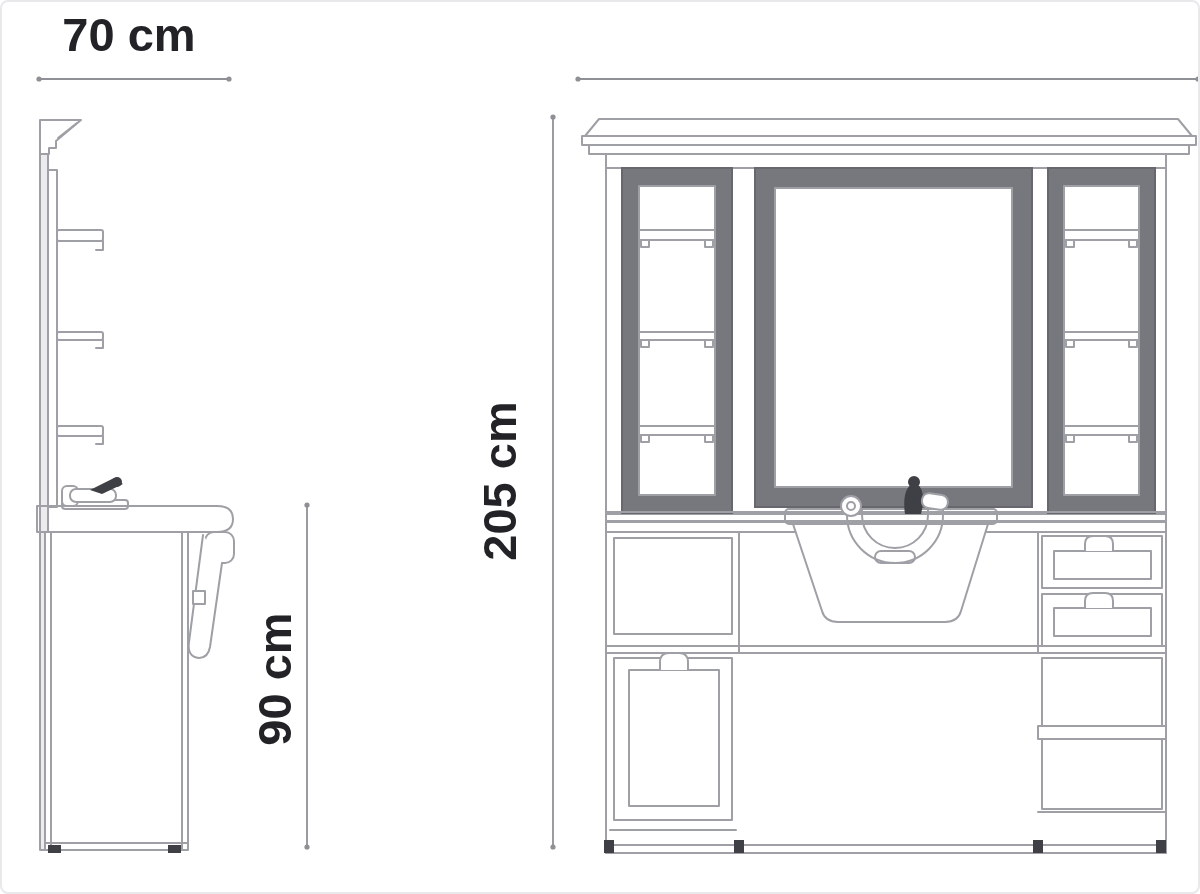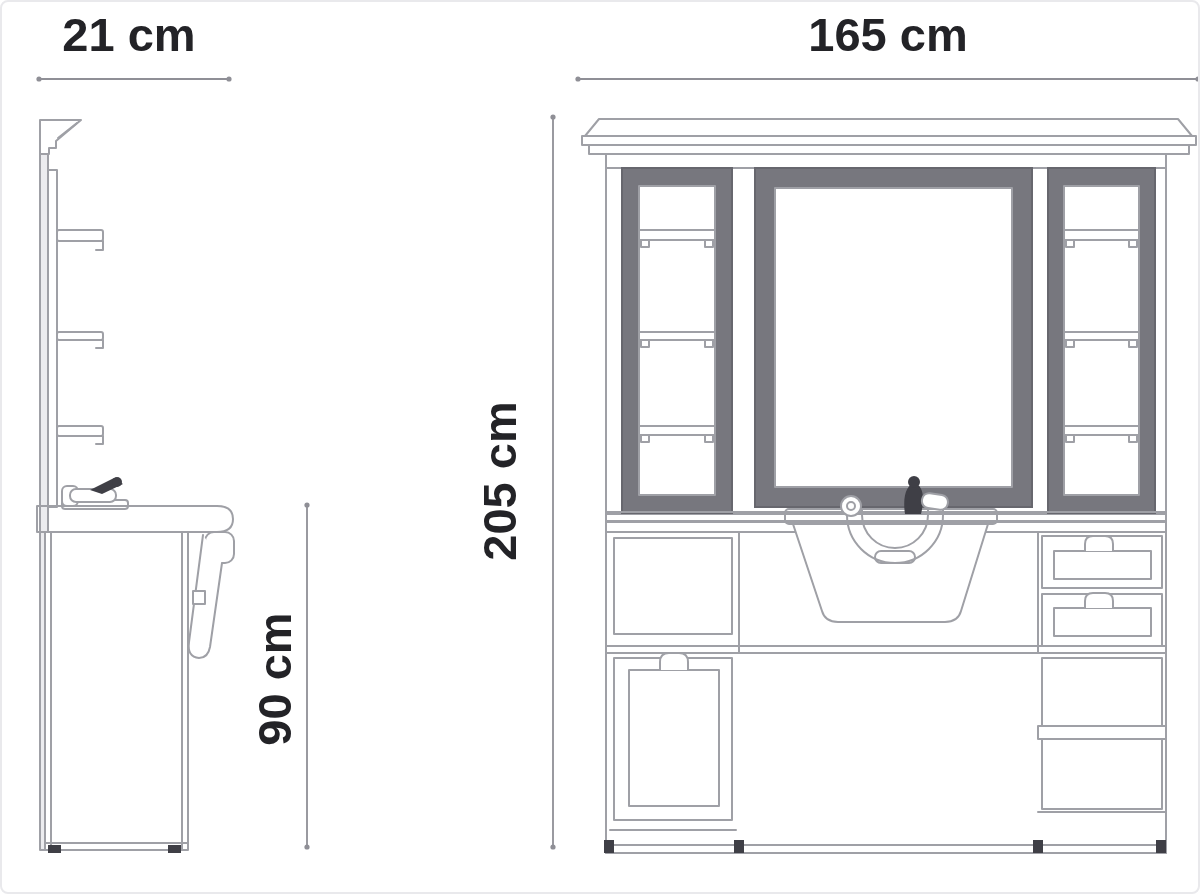--- a/index.html
+++ b/index.html
@@ -26,22 +26,21 @@
   .f-dark{fill:var(--frame-dark);stroke:var(--frame-dark-edge);stroke-width:2;}
   .f-accent{fill:var(--accent-dark);stroke:none;}
   .dim{stroke:var(--dim-line);stroke-width:1.8;fill:none;stroke-linecap:round;}
   .dim-dot{fill:var(--dim-line);}
 </style>
 </head>
 <body>
 
 <div class="canvas">
 
-  <div class="dim-label" style="left:127px;top:32px;">21 cm</div>
-  <div class="dim-label" style="left:886px;top:32px;">165 cm</div>
+  <div class="dim-label" style="left:127px;top:32px;">70 cm</div>
   <div class="dim-label vertical" style="left:497px;top:479px;">205 cm</div>
   <div class="dim-label vertical" style="left:272px;top:677px;">90 cm</div>
 
   <svg class="drawing" viewBox="0 0 1200 894">
     <defs>
       <linearGradient id="gCounter" x1="0" y1="0" x2="0" y2="1">
         <stop offset="0" stop-color="#f4f4f6"></stop>
           <stop offset="0.55" stop-color="#e2e2e6"></stop>
           <stop offset="1" stop-color="#bcbcc3"></stop>
       </linearGradient>

